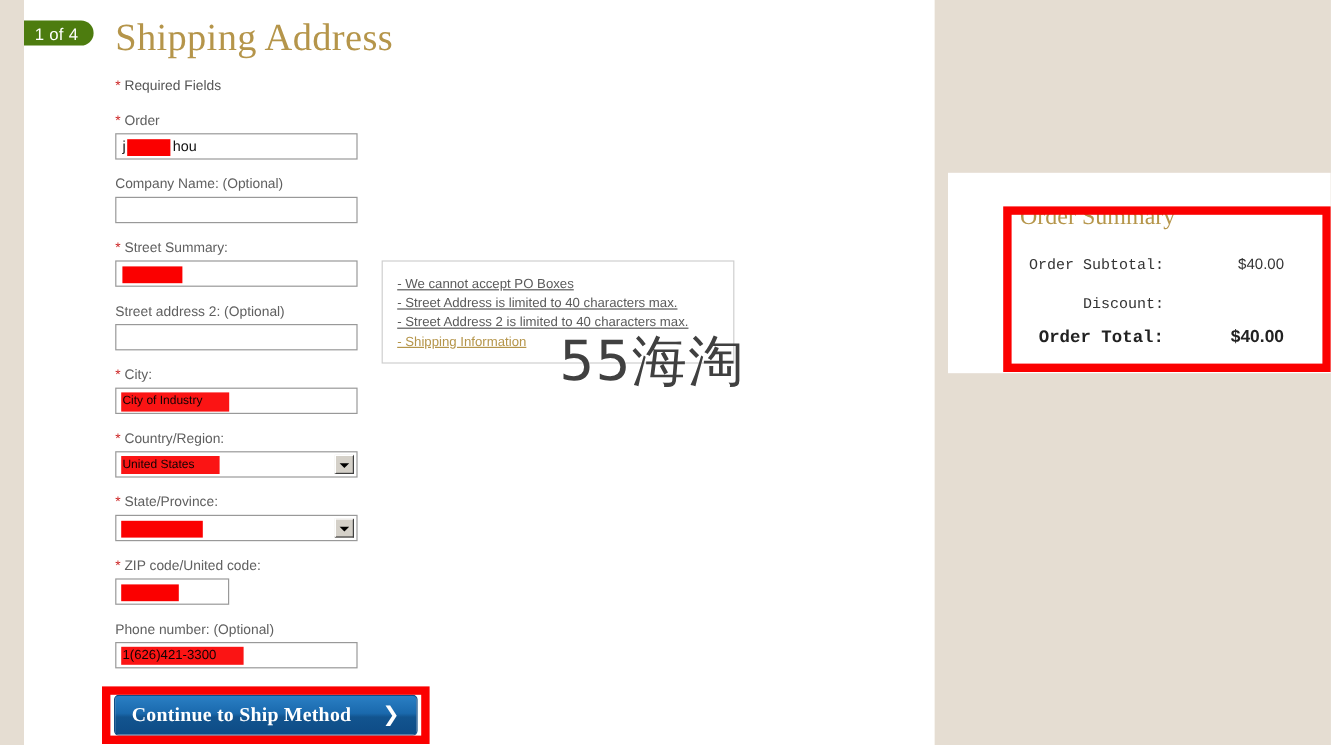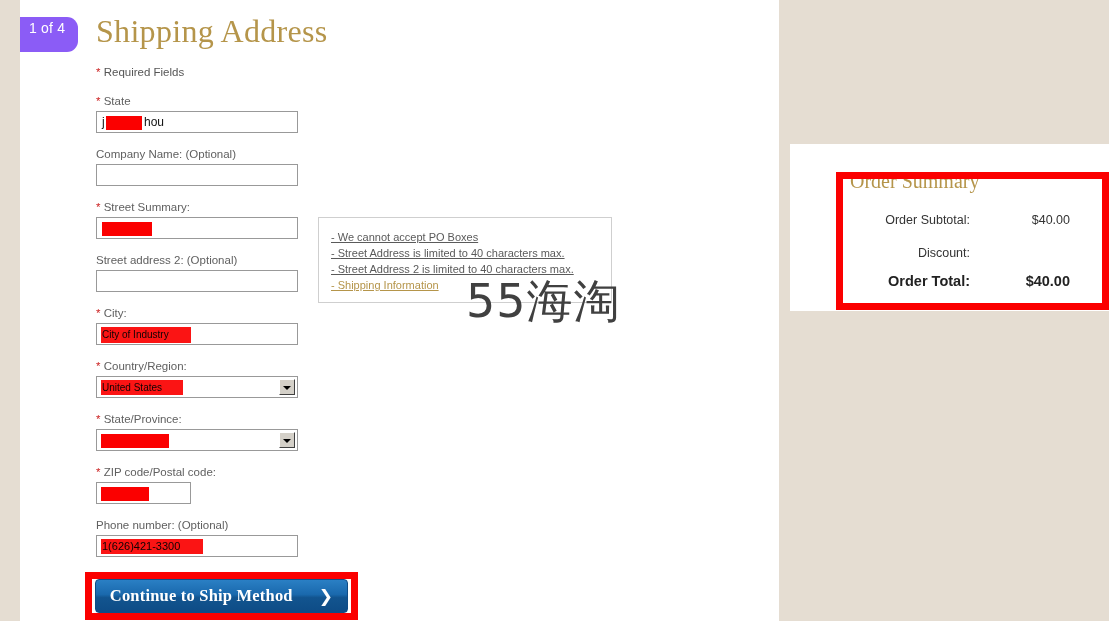--- a/index.html
+++ b/index.html
@@ -32,24 +32,24 @@
     position: absolute;
     left: 790px; top: 144px;
     width: 319px; height: 167px;
     background: #ffffff;
   }
 
   
   #step-badge {
     position: absolute;
     left: 20px; top: 17px;
-    height: 35px;
+    height: 21px;
     min-width: 54px;
     padding: 0 13px 0 9px;
-    background: #8b5cf6;
+    background: #4d7c0f;
     color: #ffffff;
     font-size: 14px;
     line-height: 23px;
     border-radius: 0 11px 11px 0;
     box-sizing: border-box;
     letter-spacing: .2px;
     white-space: nowrap;
   }
   #page-title {
     position: absolute;
@@ -168,20 +168,21 @@
     position: absolute;
     left: 830px;
     width: 250px;
     font-size: 12.5px;
     color: #333333;
   }
   .sum-row .lab {
     display: inline-block;
     width: 140px;
     text-align: right;
+    font-family: Liberation Mono, monospace;
   }
   .sum-row .amt {
     display: inline-block;
     width: 100px;
     text-align: right;
   }
   #row-subtotal { top: 213px; }
   #row-discount { top: 246px; }
   #row-total    { top: 273px; font-size: 14.5px; font-weight: bold; color: #222222; }
 
@@ -233,21 +234,21 @@
 <div id="page-title">Shipping Address</div>
 
 <div id="form-col">
 
   <div class="req-note">
     <span class="star">*</span><span> Required Fields</span>
   </div>
 
   <div class="fl">
     <span class="star">*</span>
-    <span>State</span>
+    <span>Order</span>
   </div>
   <div class="fbox">
     <span class="val">j</span>
     <span class="redact" style="left:9px; top:4px; width:36px; height:14px;"></span>
     <span class="val" style="left:47px;">hou</span>
   </div>
 
   <div class="fl">Company Name: (Optional)</div>
   <div class="fbox"></div>
 
@@ -289,21 +290,21 @@
   </div>
   <div class="fbox sel-wrap">
     <span class="redact" style="left:4px; top:4px; width:68px; height:14px;"></span>
     <span class="sel-arrow">
         <i></i>
       </span>
   </div>
 
   <div class="fl">
     <span class="star">*</span>
-    <span>ZIP code/Postal code:</span>
+    <span>ZIP code/United code:</span>
   </div>
   <div class="fbox short">
     <span class="redact" style="left:4px; top:4px; width:48px; height:14px;"></span>
   </div>
 
   <div class="fl">Phone number: (Optional)</div>
   <div class="fbox">
     <span class="val" style="font-size:11px;">1(626)421-3300</span>
     <span class="redact" style="left:4px; top:3px; width:102px; height:15px; mix-blend-mode:multiply; opacity:.92;"></span>
   </div>

